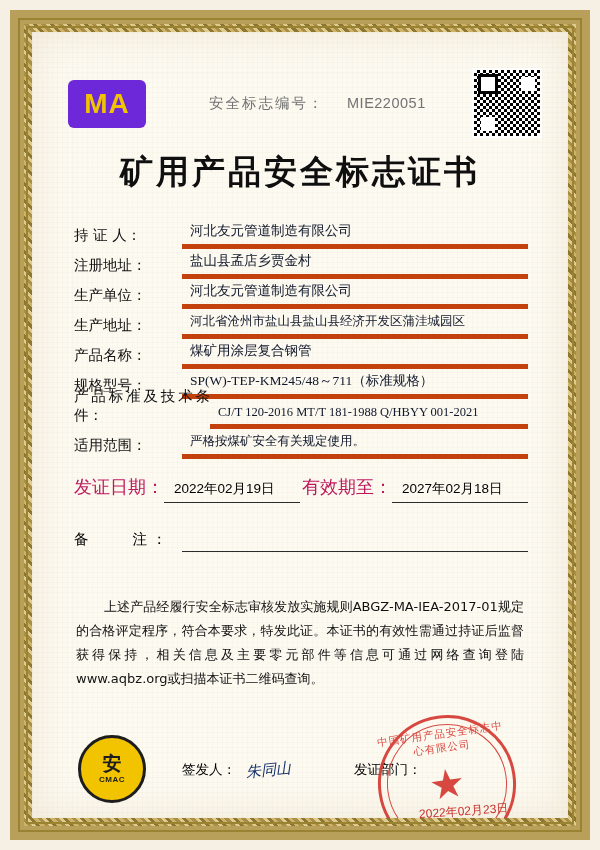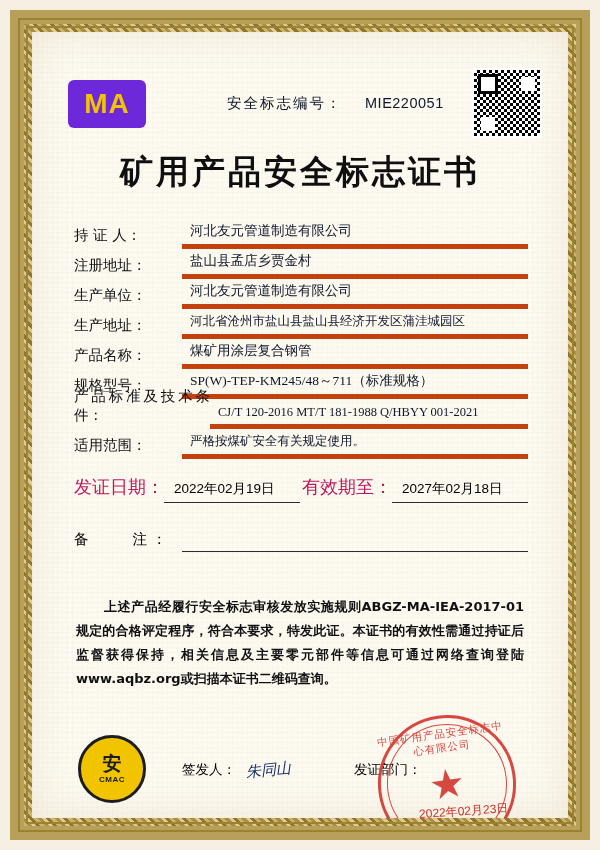--- a/index.html
+++ b/index.html
@@ -95,24 +95,24 @@
   }
   .ma-logo span {
     color: #f2c400;
     font-weight: bold;
     font-size: 28px;
     letter-spacing: 1px;
     font-family: "Liberation Sans", sans-serif;
   }
   .cert-no {
     position: absolute;
-    left: 195px;
+    left: 177px;
     top: 62px;
     font-size: 14.5px;
-    color: #0f172a;
+    color: #737373;
     letter-spacing: 0.5px;
   }
   .cert-no .label { letter-spacing: 2px; }
   .cert-no .value { margin-left: 18px; }
 
   .qr {
     position: absolute;
     right: 26px;
     top: 36px;
     width: 66px;
@@ -221,21 +221,21 @@
 
   
   .statement {
     margin: 40px 44px 0 44px;
     font-size: 13px;
     line-height: 1.85;
     color: #111;
     text-align: justify;
     text-indent: 28px;
     font-family: "DejaVu Sans", "Liberation Sans", sans-serif;
-    font-weight: bold;
+    font-weight: normal;
   }
 
   
   .footer {
     position: relative;
     margin-top: 26px;
     height: 150px;
   }
   .cmac-badge {
     position: absolute;

